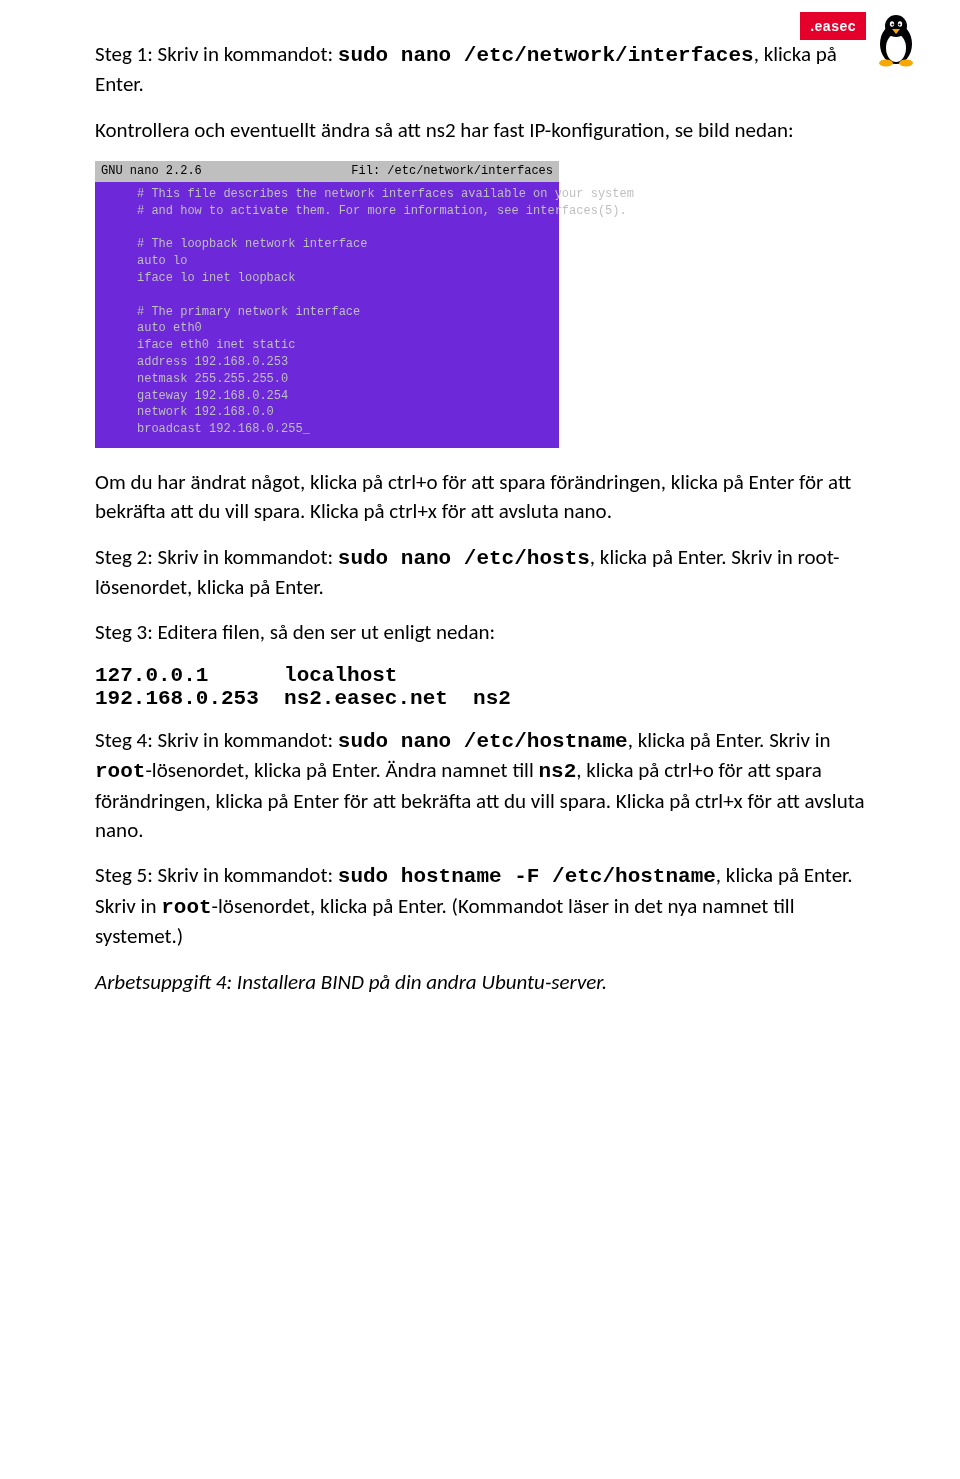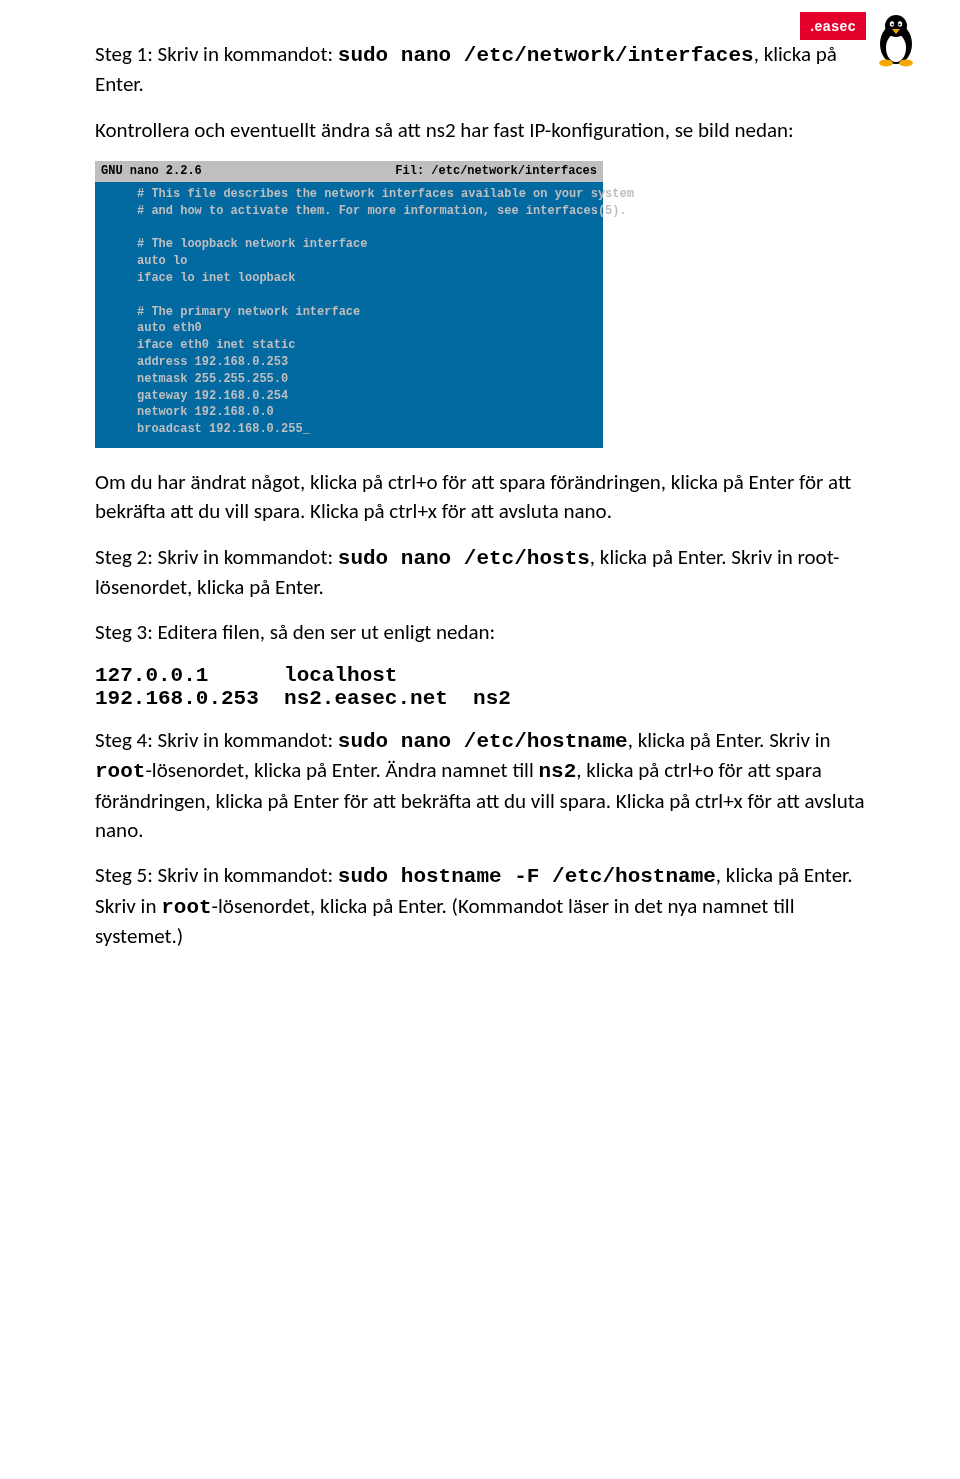--- a/index.html
+++ b/index.html
@@ -39,28 +39,27 @@
   p {
     margin: 0 0 16px 0;
     line-height: 1.4;
   }
   .mono {
     font-family: "Courier New", monospace;
     font-weight: bold;
     margin-top: 41px;
   }
   .terminal {
-    width: 508px;
-    background: #0369a1;
+    width: 464px;
+    background: #6d28d9;
     color: #bfbfbf;
     font-family: Consolas, "Courier New", monospace;
     font-size: 12px;
     line-height: 1.4;
     margin: 8px 0 20px 0;
-    font-weight: bold;
   }
   .terminal-title {
     background: #bfbfbf;
     color: #000;
     padding: 2px 6px;
     display: flex;
     justify-content: space-between;
   }
   .terminal-body {
     padding: 4px 6px 10px 6px;
@@ -139,13 +138,14 @@
 
 
   <p>
     <span>Steg 4: Skriv in kommandot: </span><span class="mono">sudo nano /etc/hostname</span><span>, klicka på Enter. Skriv in </span><span class="mono">root</span><span>-lösenordet, klicka på Enter. Ändra namnet till </span><span class="mono">ns2</span><span>, klicka på ctrl+o för att spara förändringen, klicka på Enter för att bekräfta att du vill spara. Klicka på ctrl+x för att avsluta nano.</span>
   </p>
 
   <p>
     <span>Steg 5: Skriv in kommandot: </span><span class="mono">sudo hostname -F /etc/hostname</span><span>, klicka på Enter. Skriv in </span><span class="mono">root</span><span>-lösenordet, klicka på Enter. (Kommandot läser in det nya namnet till systemet.)</span>
   </p>
 
+  <p class="italic">Arbetsuppgift 4: Installera BIND på din andra Ubuntu-server.</p>
 </div>
 
 </body></html>

